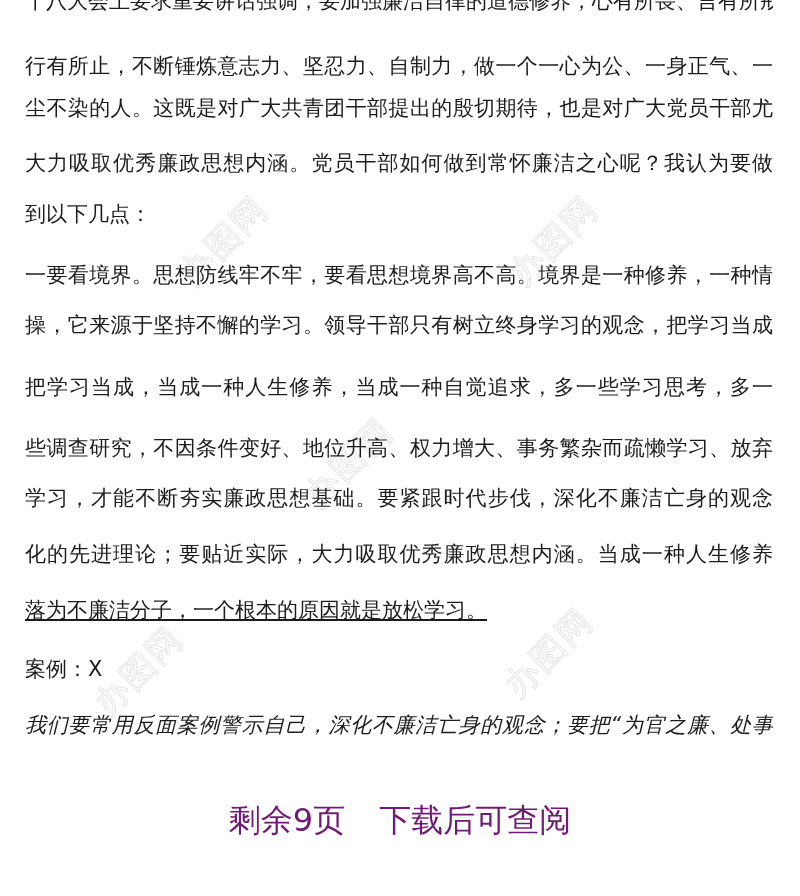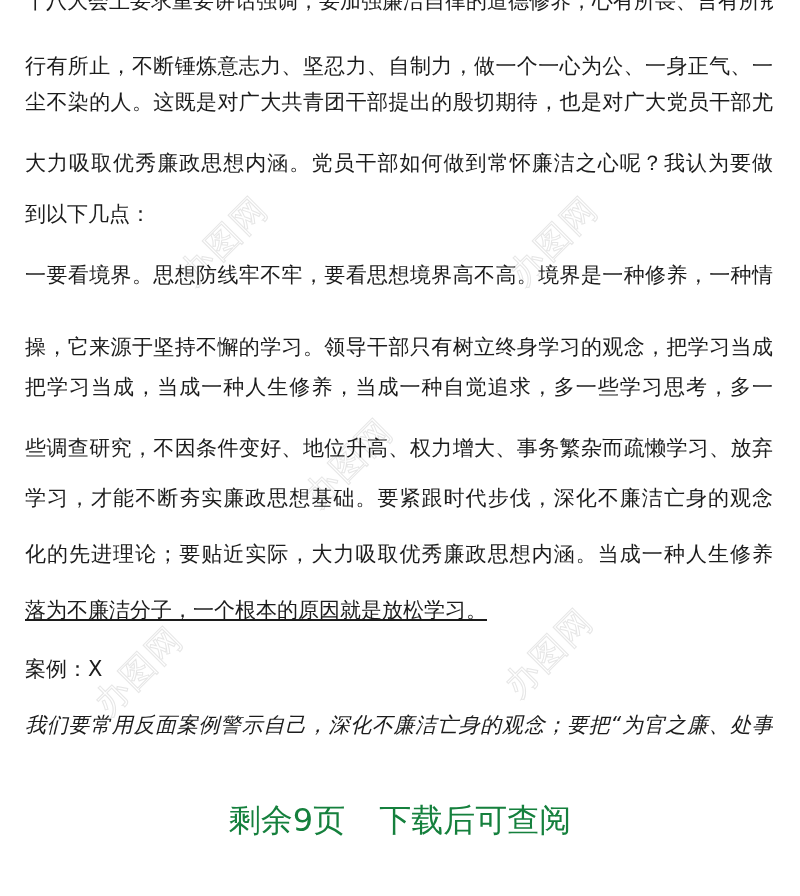--- a/index.html
+++ b/index.html
@@ -51,45 +51,45 @@
   }
   .doc { z-index: 1; }
   .footer {
     position: absolute;
     left: 0;
     top: 798px;
     width: 800px;
     text-align: center;
     font-size: 32px;
     line-height: 44px;
-    color: #15803d;
+    color: #701a75;
     z-index: 2;
   }
   .footer .gap {
     display: inline-block;
     width: 34px;
   }
 </style>
 </head>
 <body>
 
 <div class="watermark" style="left:170px; top:218px;">办图网</div>
 <div class="watermark" style="left:500px; top:218px;">办图网</div>
 <div class="watermark" style="left:295px; top:440px;">办图网</div>
 <div class="watermark" style="left:85px; top:648px;">办图网</div>
 <div class="watermark" style="left:495px; top:630px;">办图网</div>
 
 <div class="doc">
   <div class="line" style="top:-13px;">十八大会上要求重要讲话强调，要加强廉洁自律的道德修养，心有所畏、言有所戒、</div>
   <div class="line" style="top:54px;font-family:Liberation Mono, monospace;">行有所止，不断锤炼意志力、坚忍力、自制力，做一个一心为公、一身正气、一</div>
-  <div class="line" style="top:88px;">尘不染的人。这既是对广大共青团干部提出的殷切期待，也是对广大党员干部尤</div>
+  <div class="line" style="top:94px;">尘不染的人。这既是对广大共青团干部提出的殷切期待，也是对广大党员干部尤</div>
   <div class="line" style="top:149px;">大力吸取优秀廉政思想内涵。党员干部如何做到常怀廉洁之心呢？我认为要做</div>
   <div class="line last" style="top:200px;">到以下几点：</div>
   <div class="line" style="top:261px;">一要看境界。思想防线牢不牢，要看思想境界高不高。境界是一种修养，一种情</div>
-  <div class="line" style="top:333px;">操，它来源于坚持不懈的学习。领导干部只有树立终身学习的观念，把学习当成</div>
+  <div class="line" style="top:311px;">操，它来源于坚持不懈的学习。领导干部只有树立终身学习的观念，把学习当成</div>
   <div class="line" style="top:373px;">把学习当成，当成一种人生修养，当成一种自觉追求，多一些学习思考，多一</div>
   <div class="line" style="top:428px;margin-top:6px;">些调查研究，不因条件变好、地位升高、权力增大、事务繁杂而疏懒学习、放弃</div>
   <div class="line" style="top:484px;">学习，才能不断夯实廉政思想基础。要紧跟时代步伐，深化不廉洁亡身的观念</div>
   <div class="line" style="top:540px;">化的先进理论；要贴近实际，大力吸取优秀廉政思想内涵。当成一种人生修养</div>
   <div class="line last" style="top:596px;text-decoration:underline;">落为不廉洁分子，一个根本的原因就是放松学习。</div>
   <div class="line last" style="top:655px;">案例：X</div>
   <div class="line" style="top:711px;font-style:italic;">我们要常用反面案例警示自己，深化不廉洁亡身的观念；要把“为官之廉、处事</div>
 </div>
 
 <div class="footer">

